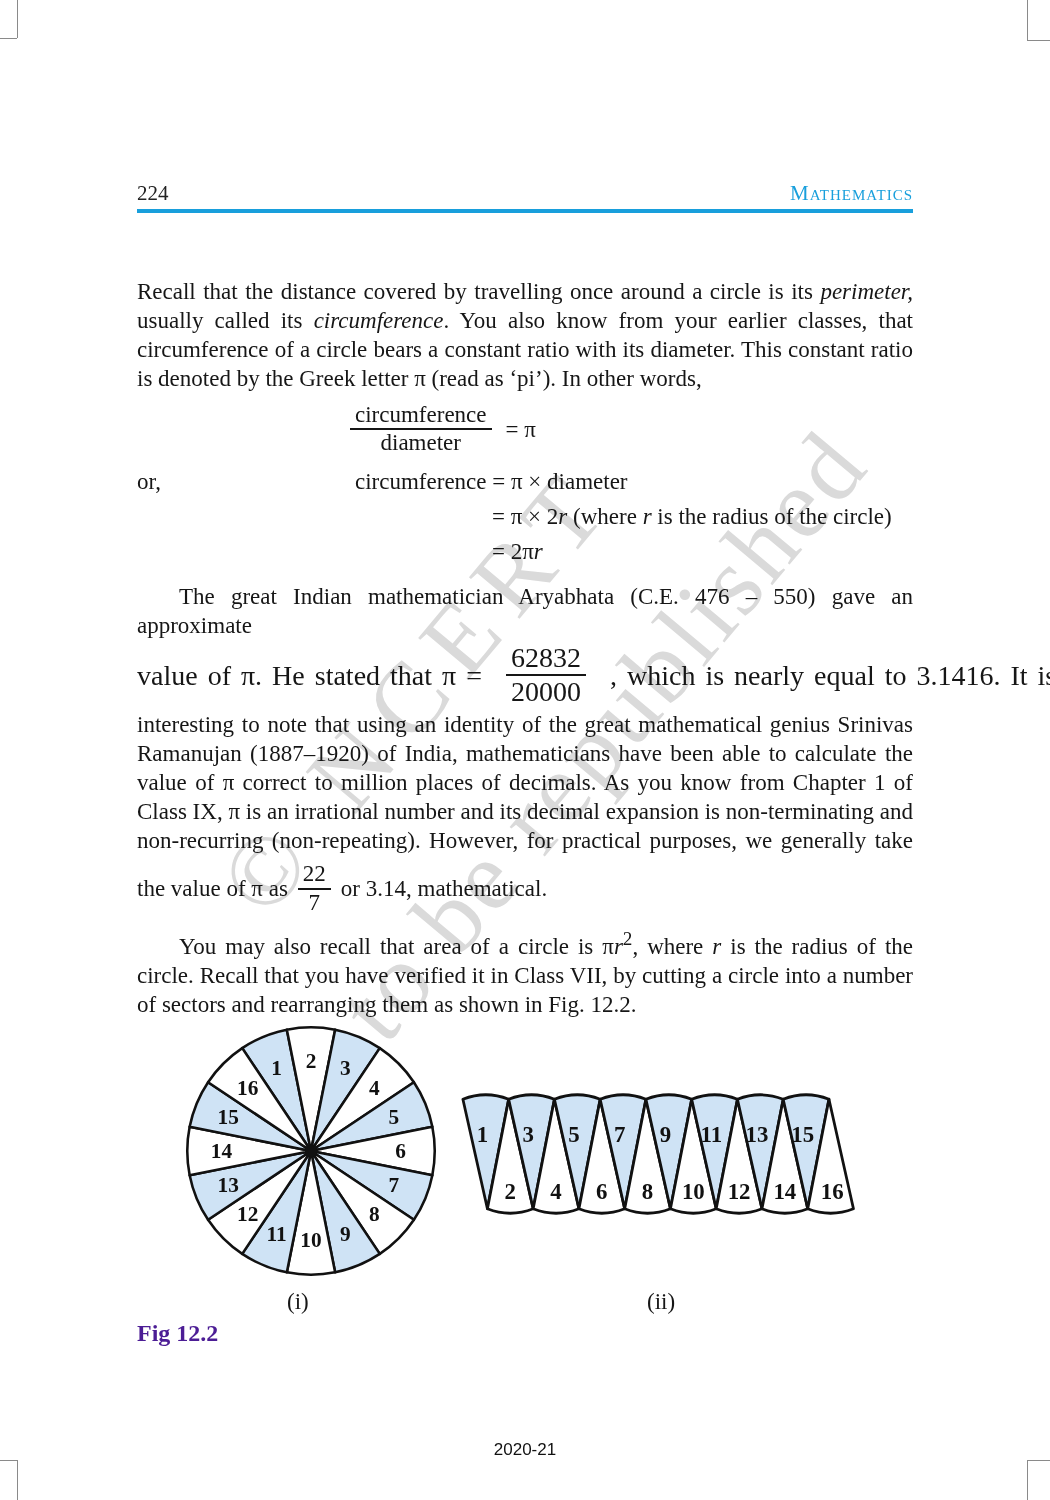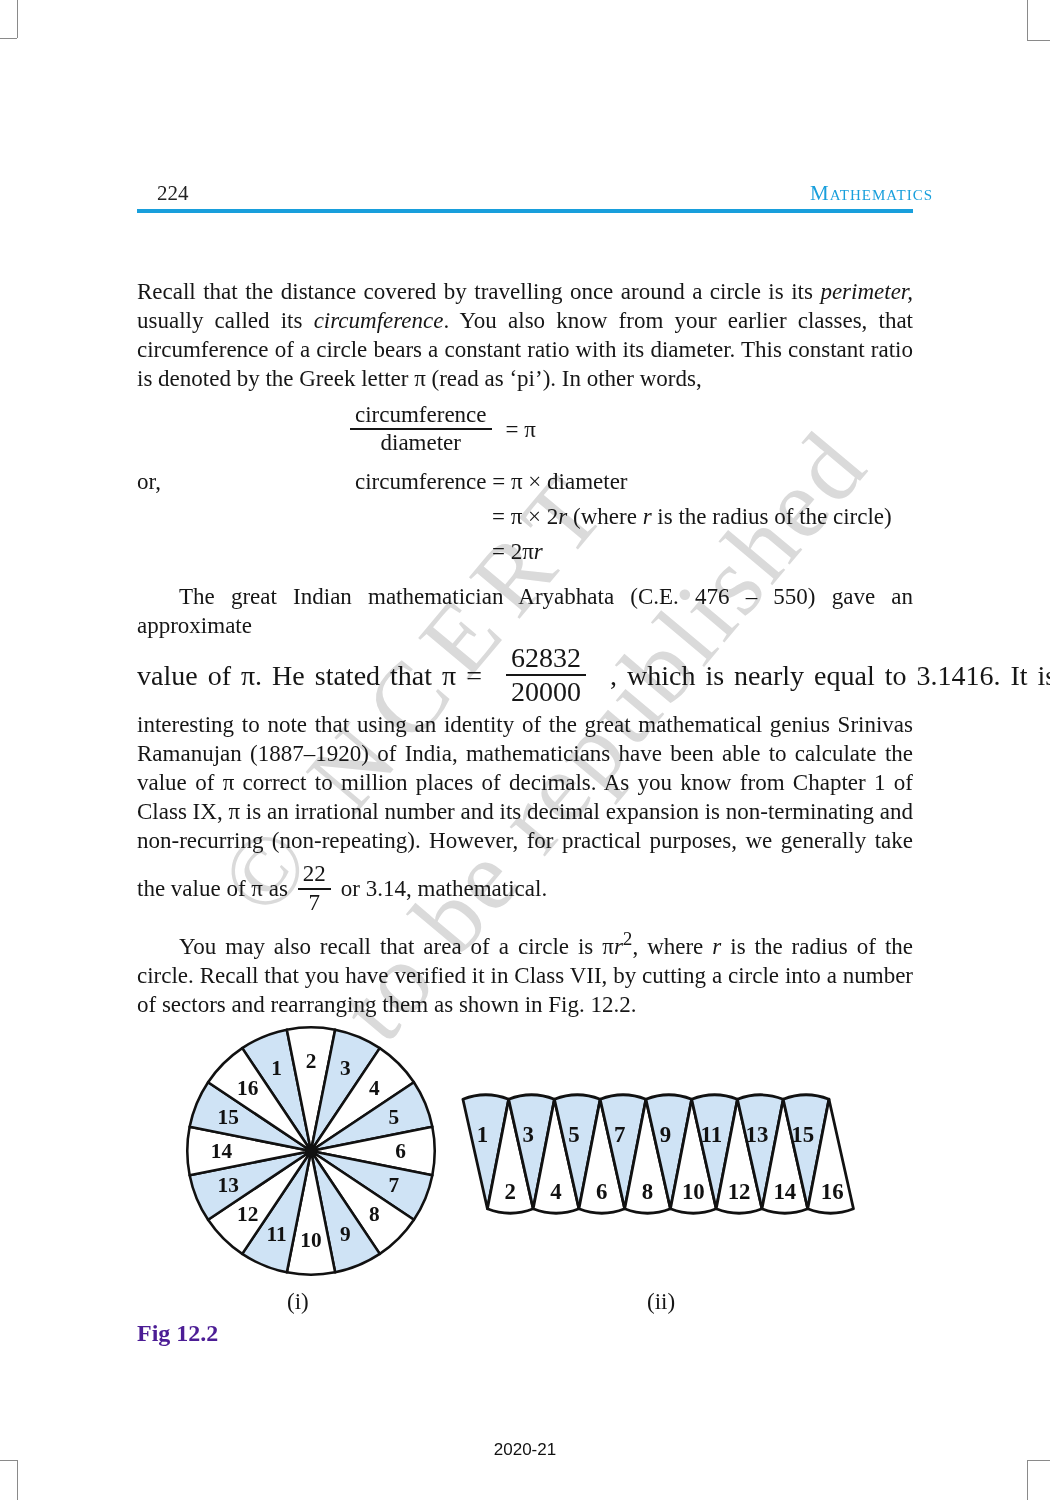--- a/index.html
+++ b/index.html
@@ -9,21 +9,21 @@
   .cm{position:absolute;background:#8a8a8a;}
   
   .watermark{position:absolute;left:483px;top:745px;z-index:0;
              transform:translate(-50%,-50%) rotate(-50deg);
              text-align:center;color:#dadada;white-space:nowrap;
              font-family:"Liberation Serif",serif;line-height:172px;user-select:none;}
   .wm1{font-size:100px;letter-spacing:18px;}
   .wm2{font-size:100px;letter-spacing:4px;}
   
   .hdr{position:absolute;top:181px;left:137px;width:776px;z-index:2;
-       display:flex;justify-content:space-between;align-items:baseline;margin-left:20px;}
+       display:flex;justify-content:space-between;align-items:baseline;}
   .pagenum{font-size:21px;color:#222222;}
   .runtitle{font-size:21px;color:#189fdc;font-variant:small-caps;letter-spacing:1px;}
   .rule{position:absolute;top:209px;left:137px;width:776px;height:4px;background:#189fdc;z-index:2;}
   .h2{position:absolute;top:229px;left:137px;z-index:2;font-size:27px;font-weight:bold;color:#189fdc;}
   .h2 .num{margin-right:18px;}
   
   .body{position:absolute;top:277px;left:137px;width:776px;z-index:2;
         font-size:23px;line-height:29px;text-align:justify;}
   .j-full{text-align:justify;text-align-last:justify;}
   .indent{text-indent:42px;}

